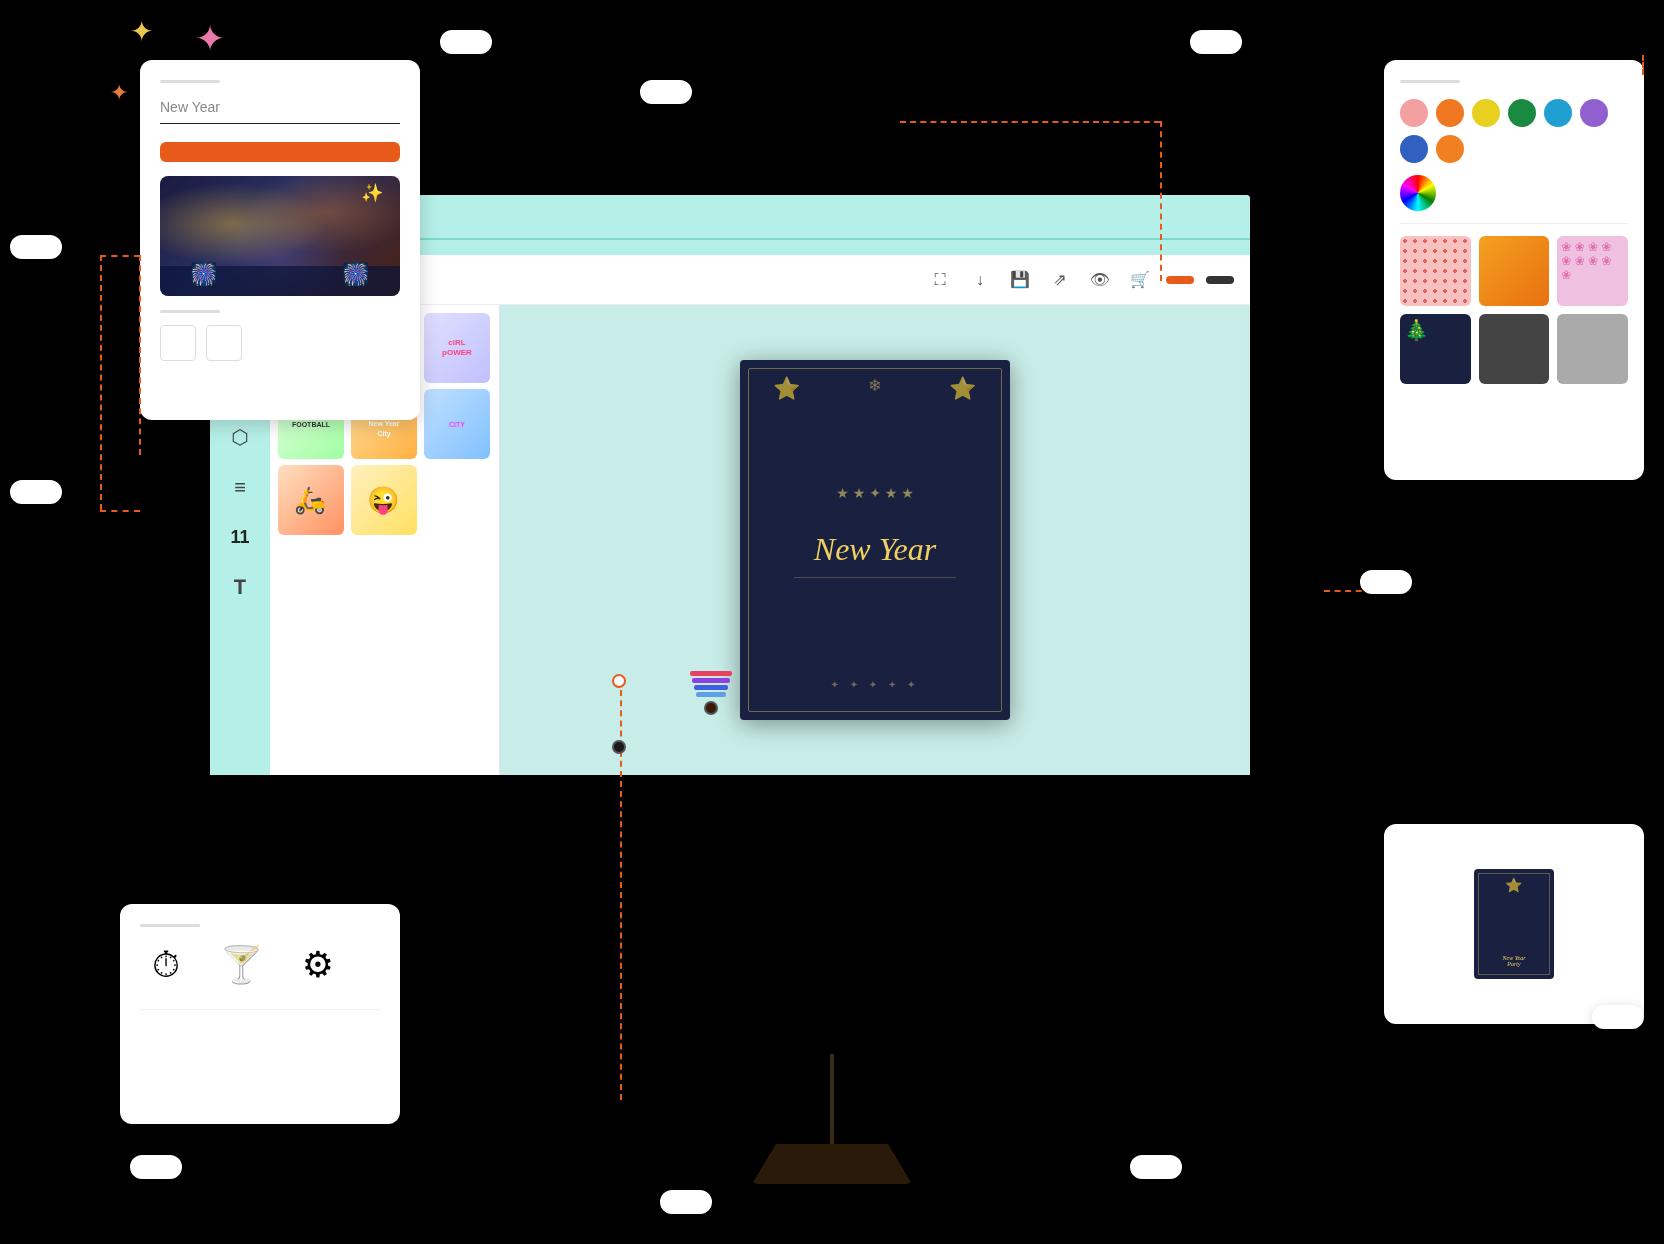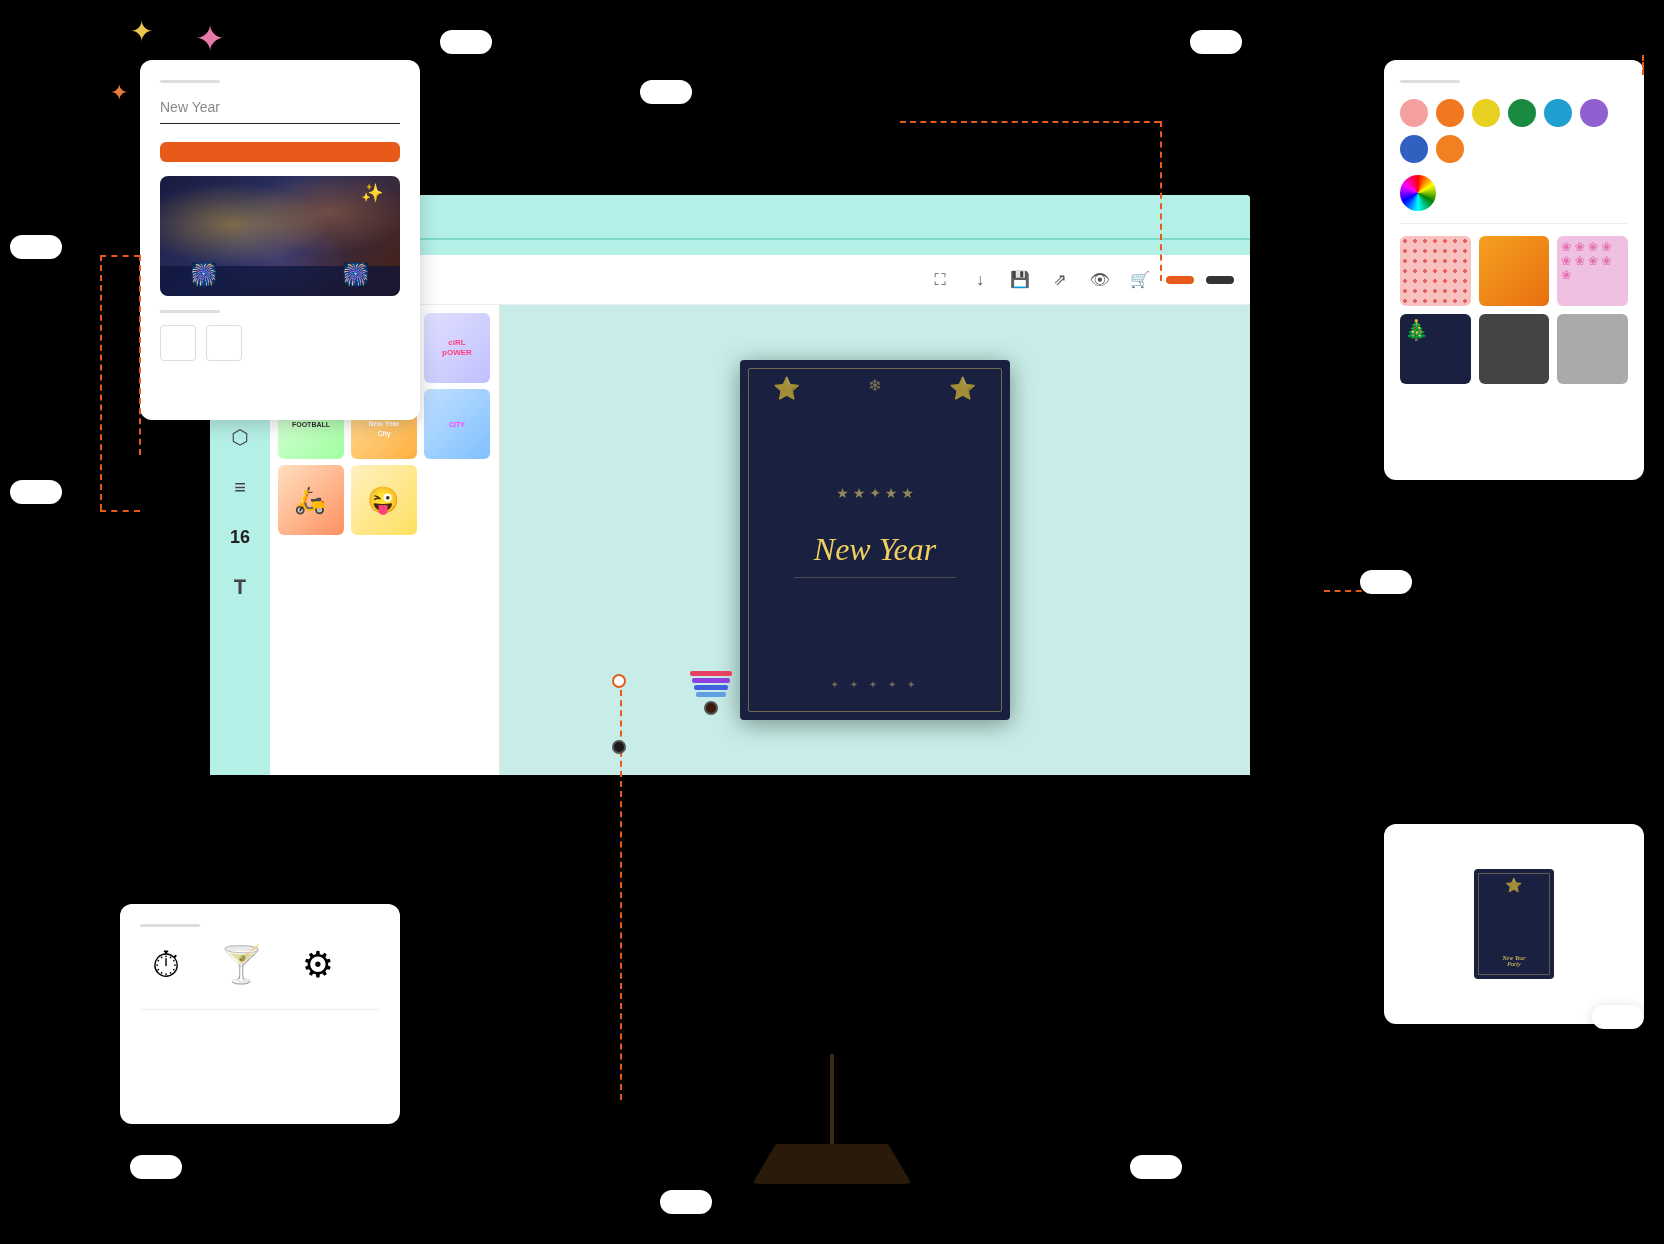--- a/index.html
+++ b/index.html
@@ -681,21 +681,21 @@
   <div class="sidebar-icon">
     <span>☺</span>
   </div>
   <div class="sidebar-icon">
     <span>⬡</span>
   </div>
   <div class="sidebar-icon">
     <span>≡</span>
   </div>
   <div class="sidebar-icon" style="font-size:18px;font-weight:700;color:#222;">
-    <span>16</span>
+    <span>11</span>
   </div>
   <div class="sidebar-icon">
     <span>𝐓</span>
   </div>
 </div>
 
 <div class="artworks-panel">
   <div class="artwork-thumb artwork-1">
     <span style="font-size:7px;color:#555;text-align:center;">New Year<br>Here Fm</span>
   </div>

